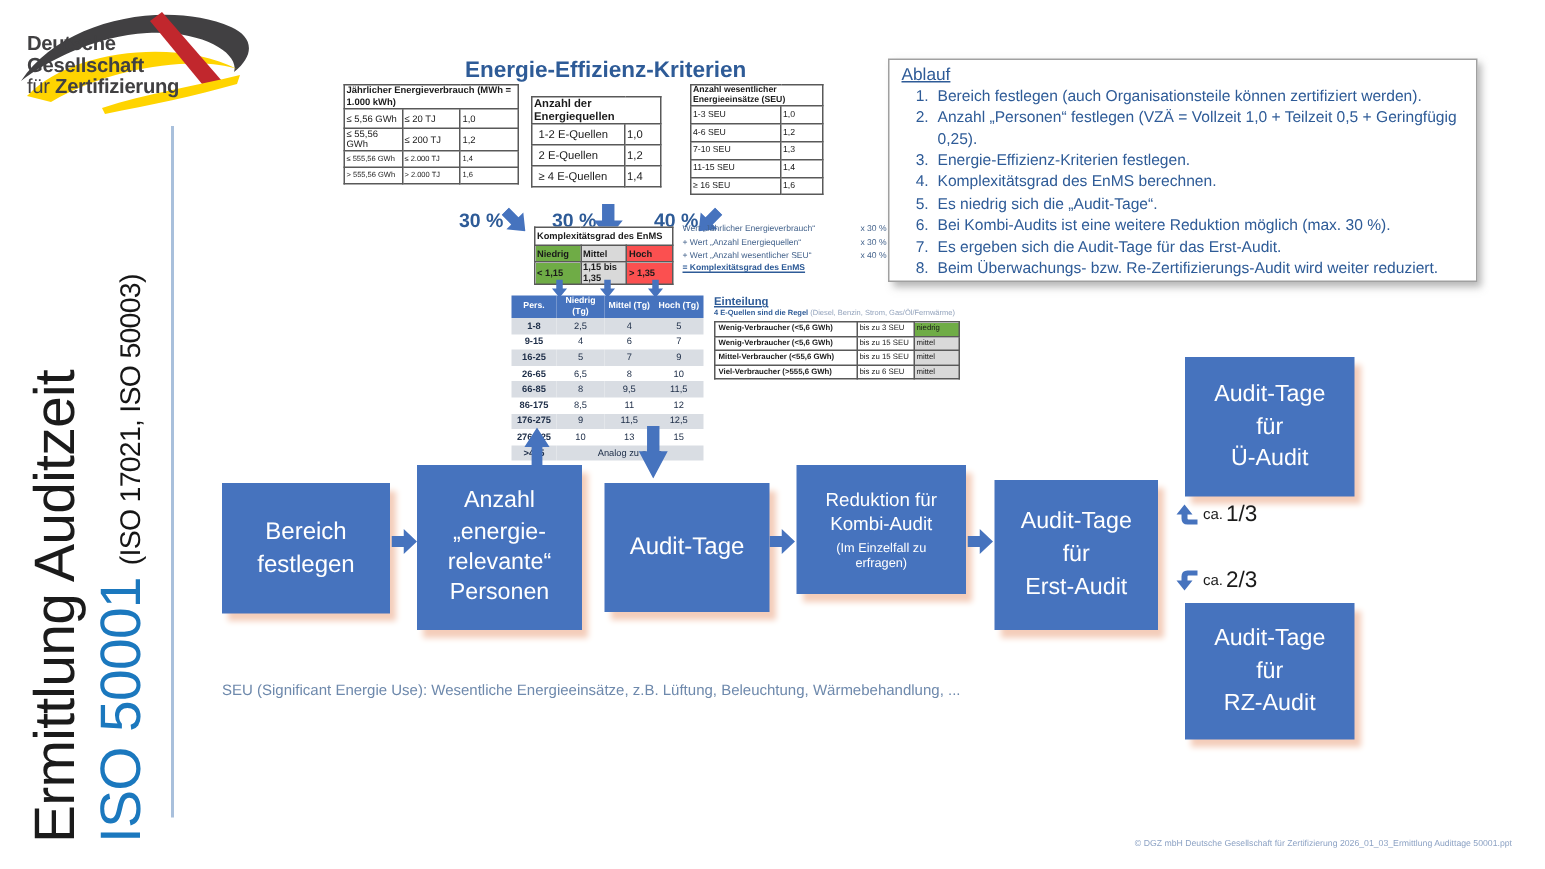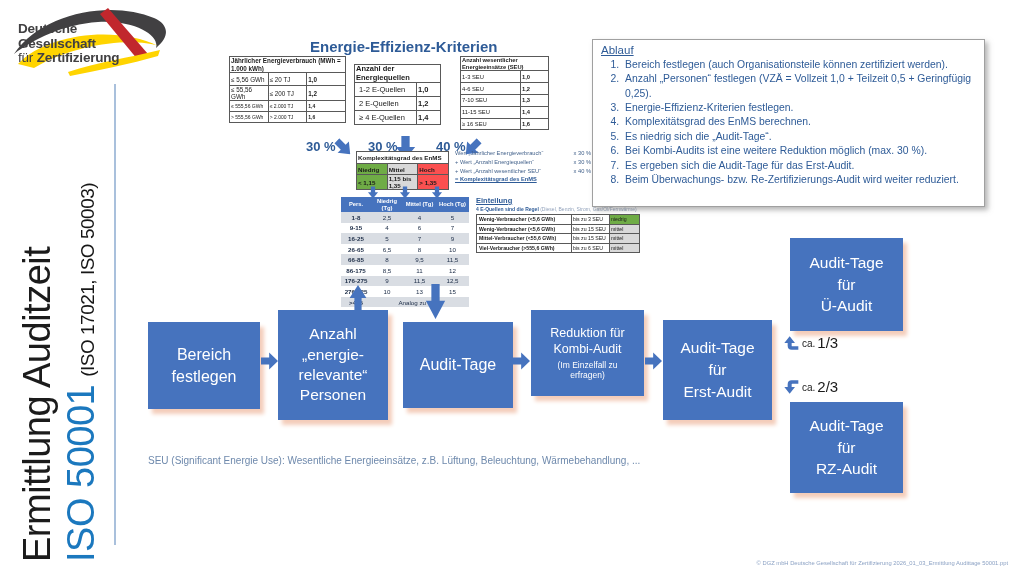--- a/index.html
+++ b/index.html
@@ -20,21 +20,21 @@
   .vtitle .l1{font-size:38px;color:#1b1b1b;letter-spacing:-0.5px;}
   .vtitle .l2{margin-top:1px;font-size:38px;letter-spacing:-0.5px;}
   .vtitle .iso{color:#1B78BE;}
   .vtitle .suffix{font-size:19px;color:#161616;margin-left:8px;}
 
   
   .crit-heading{position:absolute;left:310px;top:38px;font-size:15px;font-weight:700;color:#2E5B97;}
   table.t{position:absolute;border-collapse:collapse;table-layout:fixed;background:#fff;}
   table.t td{border:1px solid #595959;text-align:left;padding:0 1px;color:#1a1a1a;overflow:hidden;}
   .th{font-weight:700;}
-  .b{font-weight:700;}
+  .b{font-weight:400;}
   .t1{left:229px;top:56px;width:117px;font-size:6.3px;}
   .t1 .th{height:15px;line-height:1.15;}
   .t1 td{height:12px;}
   .t1 tr.small td{font-size:5px;height:10px;}
   .t2{left:354px;top:64px;width:86px;font-size:7.5px;}
   .t2 .th{height:17px;line-height:1.15;}
   .t2 td{height:13px;}
   .t2 td.lbl{text-align:left;padding-left:4px;}
   .t3{left:460px;top:56px;width:88px;font-size:5.8px;}
   .t3 .th{height:13px;line-height:1.15;}
@@ -68,21 +68,21 @@
   .eint-h{position:absolute;left:476px;top:196px;font-size:7.5px;font-weight:700;
           text-decoration:underline;color:#2E5B97;}
   .eint-sub{position:absolute;left:476px;top:206px;font-size:5px;}
   .eint-sub .sb{color:#2E5B97;font-weight:700;}
   .eint-sub .sr{color:#93A3BC;}
   .te{left:476px;top:214px;width:163px;font-size:5.2px;}
   .te td{border:1px solid #8a8a8a;height:8.6px;}
   .te td.lbl{text-align:left;padding-left:2px;font-weight:700;}
 
   
-  .ablauf{position:absolute;left:592px;top:39px;width:393px;height:168px;box-sizing:border-box;
+  .ablauf{position:absolute;left:592px;top:39px;width:393px;height:149px;box-sizing:border-box;
           background:#fff;border:1px solid #A0A0A0;box-shadow:3px 3px 5px rgba(110,110,110,.5);
           padding:4px 8px 3px 8px;}
   .ablauf .ah{font-size:11.5px;color:#2E5B97;text-decoration:underline;}
   .ablauf ol{margin:2px 0 0 0;padding-left:21px;color:#2E5B97;font-size:10.4px;line-height:1.38;}
   .ablauf li{padding-left:3px;}
 
   
   .fbox{position:absolute;background:#4673BE;color:#fff;display:flex;flex-direction:column;
         align-items:center;justify-content:center;text-align:center;white-space:pre-line;
         box-shadow:4px 5px 4px #F4CDBA;}

